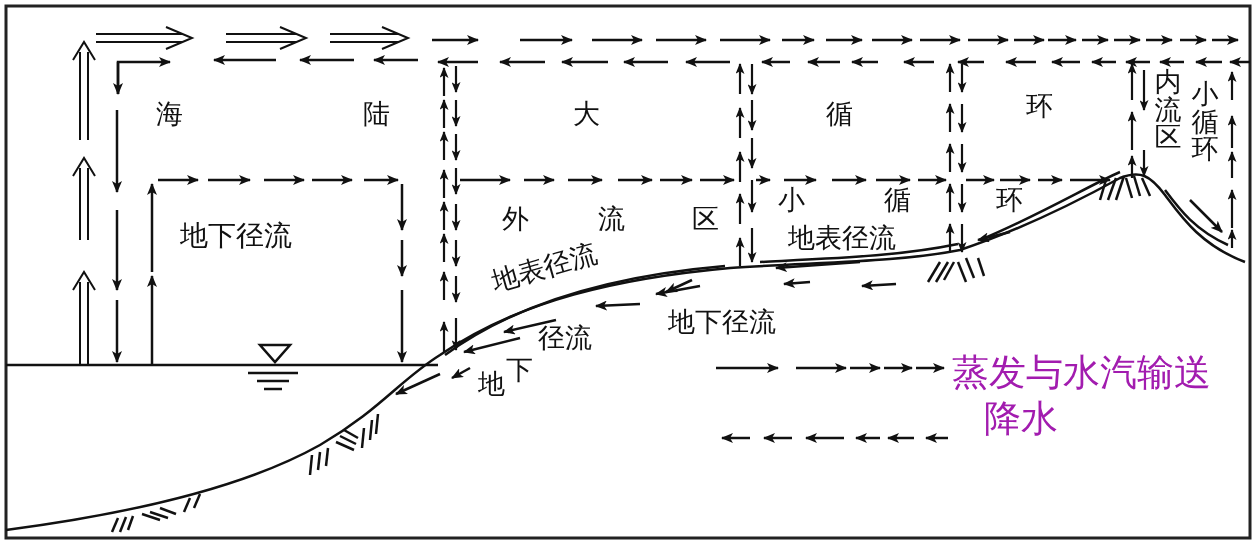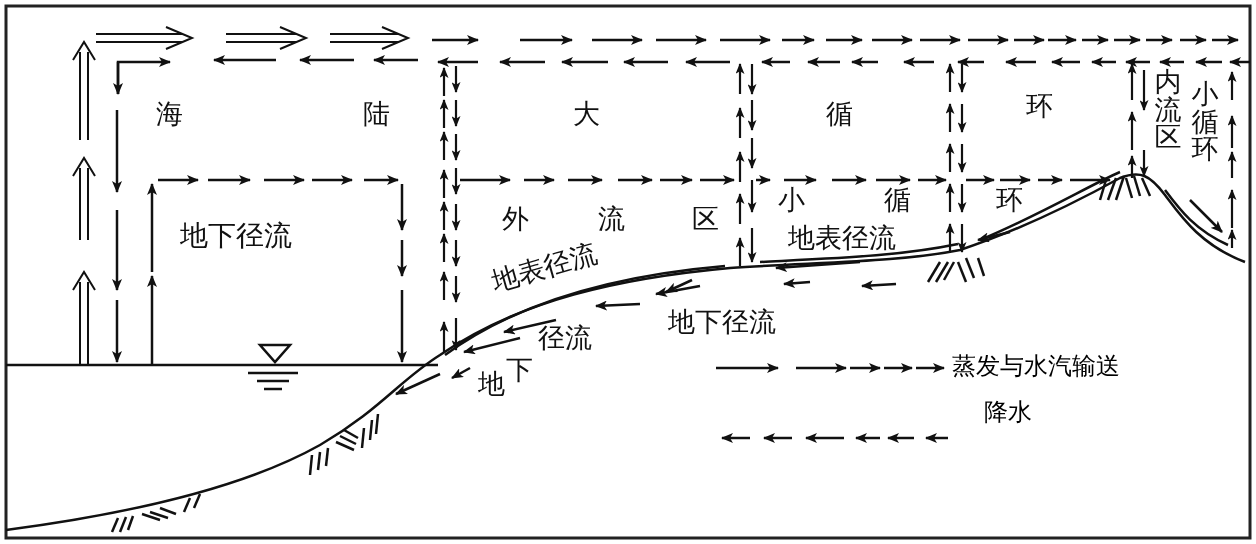--- a/index.html
+++ b/index.html
@@ -1,20 +1,20 @@
 <!DOCTYPE html>
 <html><head>
 <meta charset="utf-8">
 <style>
   html, body { margin: 0; padding: 0; background: #ffffff; }
   body { width: 1256px; height: 544px; overflow: hidden; position: relative; font-family: "DejaVu Serif", "Liberation Serif", serif; }
   #diagram { position: absolute; left: 0; top: 0; width: 1256px; height: 544px; }
   .lbl { position: absolute; font-size: 27px; color: #111; line-height: 1; white-space: nowrap; }
   .vlbl { position: absolute; font-size: 27px; color: #111; line-height: 1.02; width: 30px; text-align: center; }
-  .legend-text { position: absolute; font-size: 24px; color: #000000; white-space: nowrap; line-height: 1; }
+  .legend-text { position: absolute; font-size: 37px; color: #a21caf; white-space: nowrap; line-height: 1; }
 </style>
 </head>
 <body>
 
 <svg id="diagram" viewBox="0 0 1256 544" xmlns="http://www.w3.org/2000/svg">
   <defs>
     <marker id="ah" viewBox="0 0 12 10" refX="11" refY="5" markerWidth="12" markerHeight="10" markerUnits="userSpaceOnUse" orient="auto">
       <path d="M0,0 L12,5 L0,10 L3,5 Z" fill="#111"></path>
     </marker>
     <marker id="ahs" viewBox="0 0 12 10" refX="11" refY="5" markerWidth="11" markerHeight="9" markerUnits="userSpaceOnUse" orient="auto">

